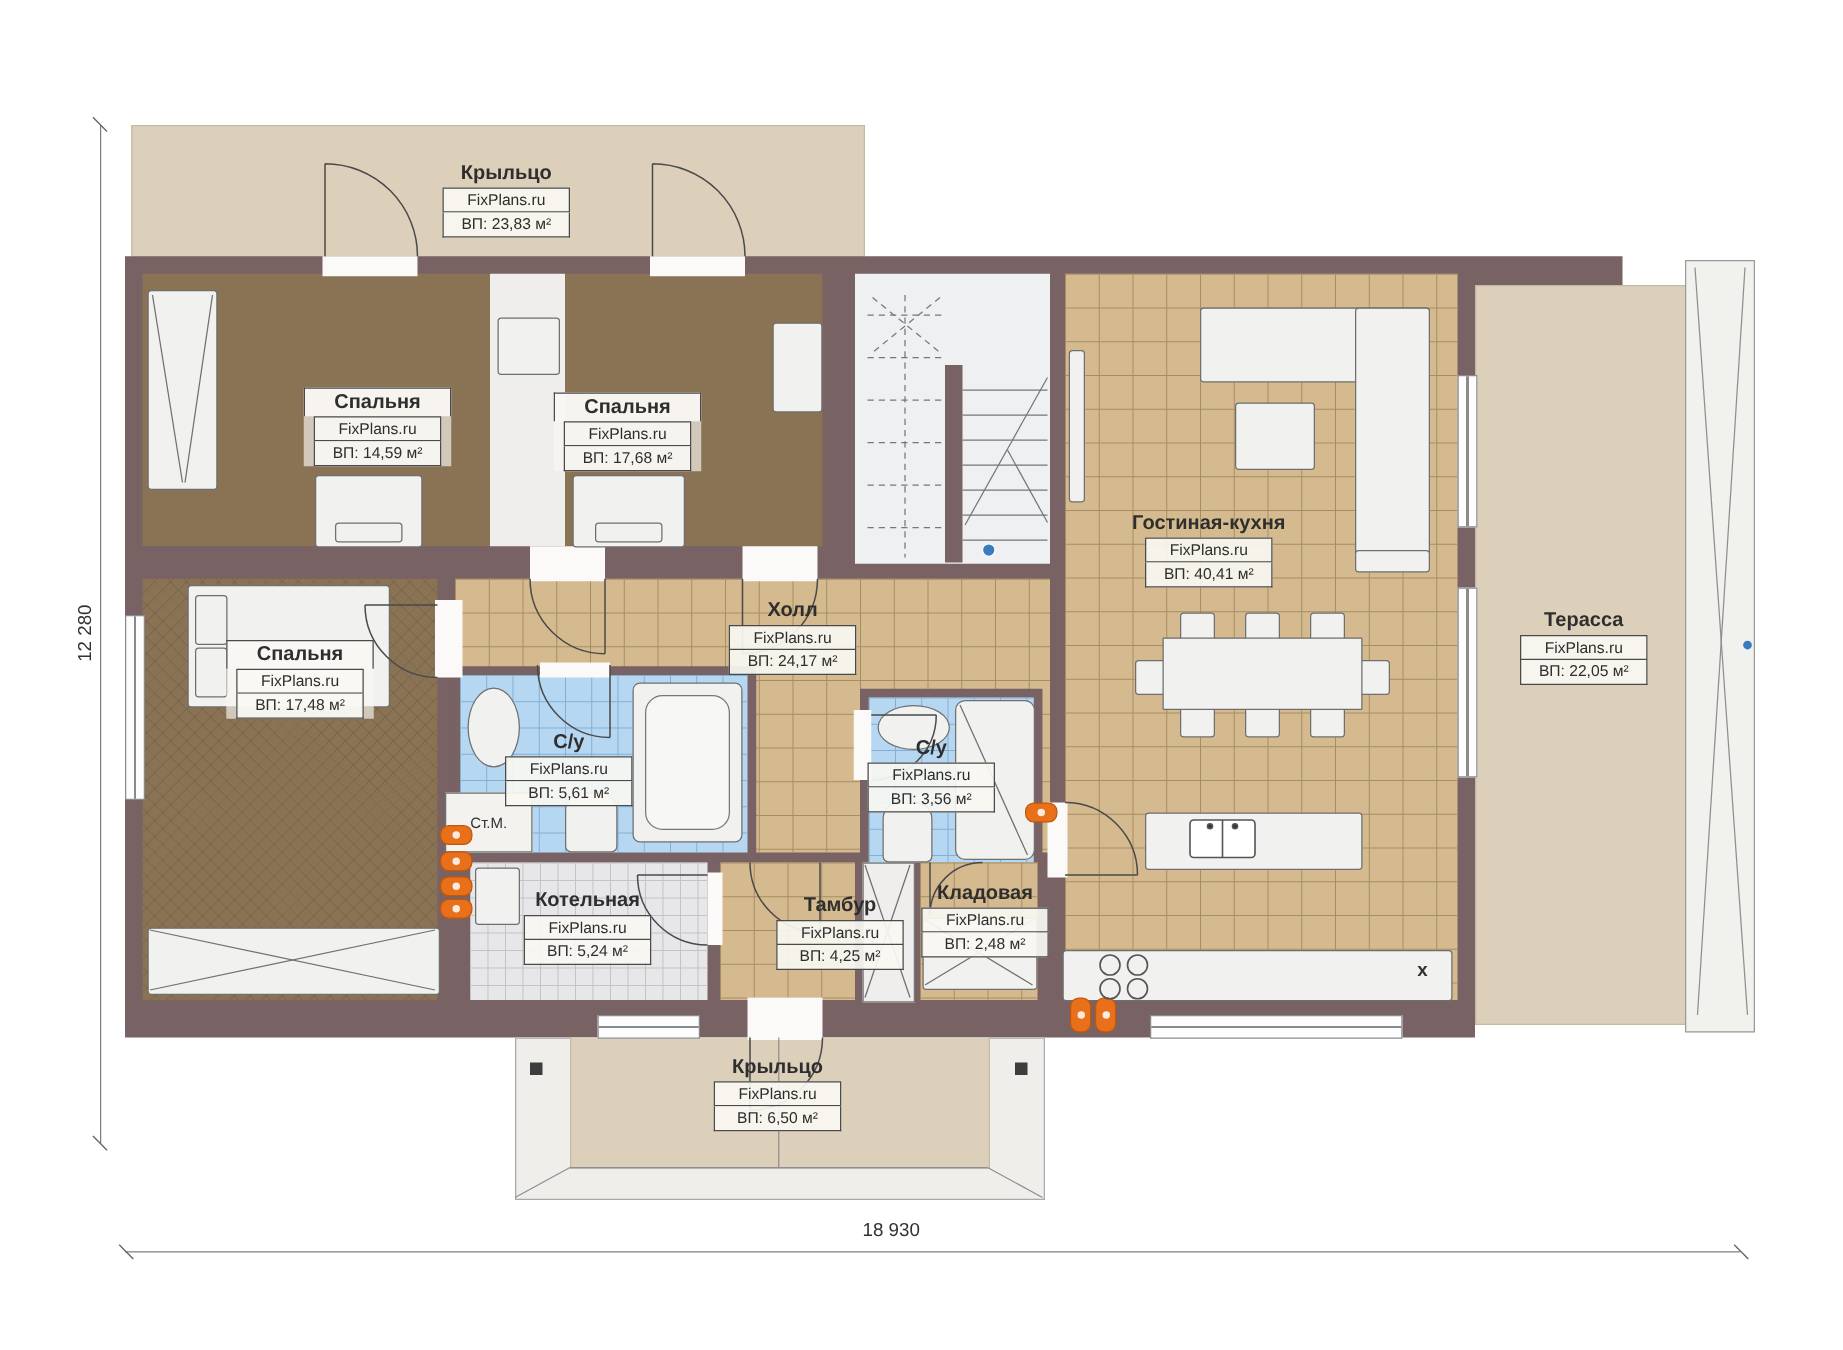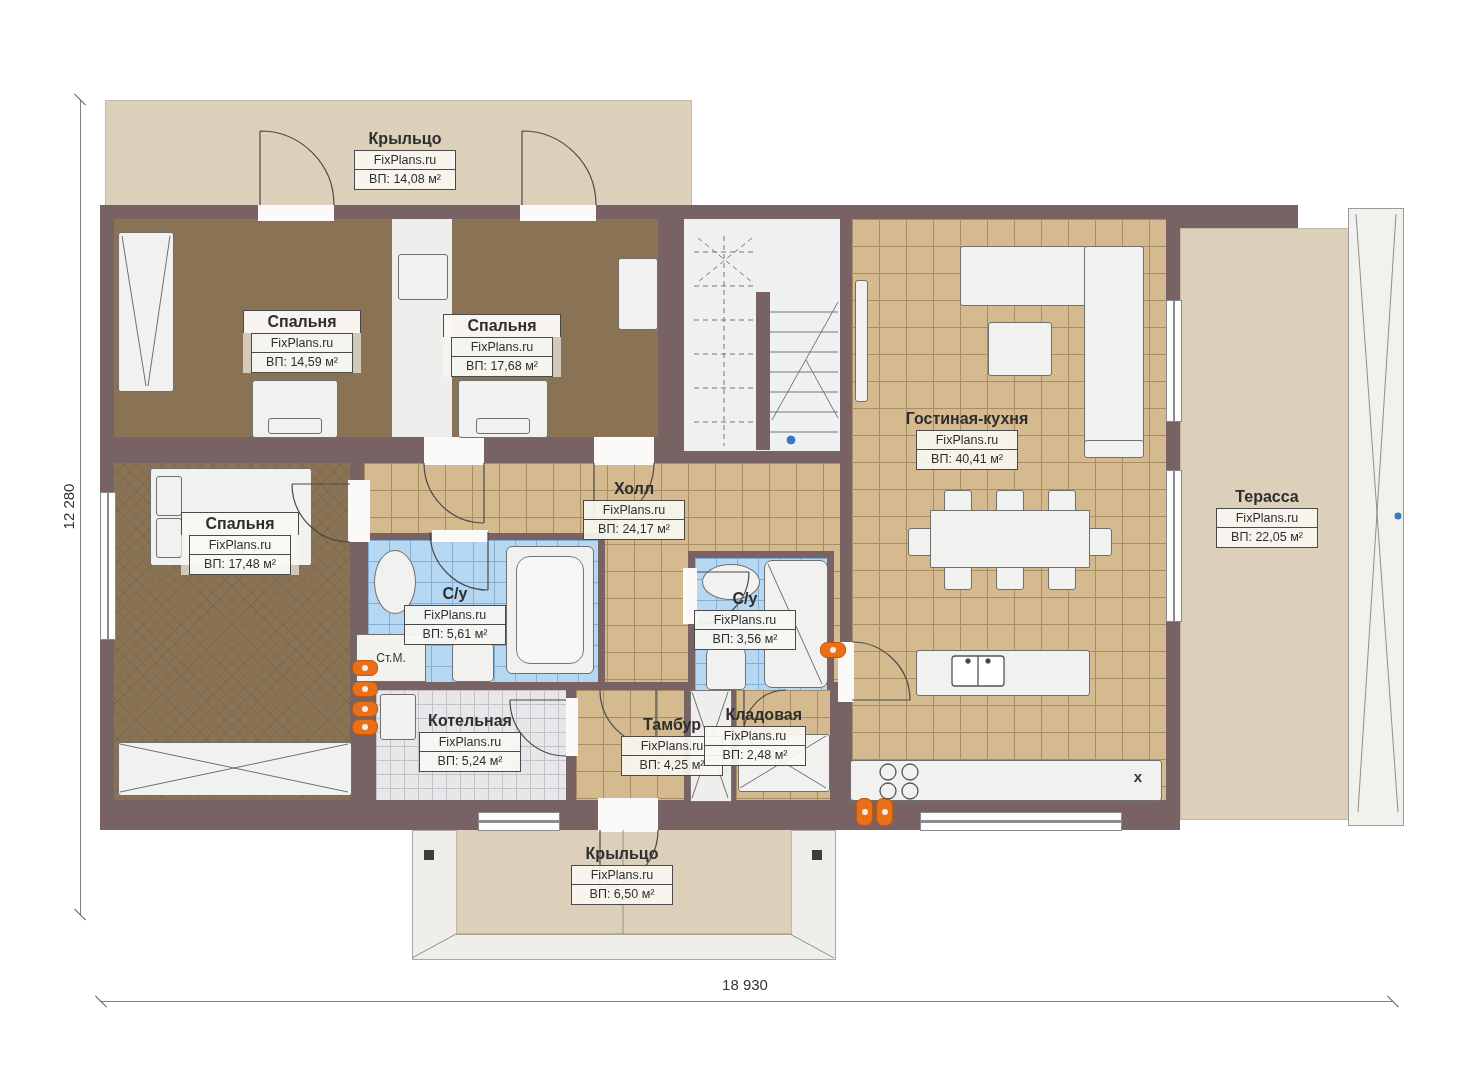--- a/index.html
+++ b/index.html
@@ -60,21 +60,21 @@
 
 <div class="canvas">
 
   <div class="abs dimline" style="left:80px;top:100px;width:1px;height:815px;"></div>
   <div class="abs tick" style="left:72px;top:99px;"></div>
   <div class="abs tick" style="left:72px;top:914px;"></div>
   <div class="abs dim" style="left:28px;top:498px;width:80px;text-align:center;transform:rotate(-90deg);">12 280</div>
   <div class="abs dimline" style="left:100px;top:1001px;width:1292px;height:1px;"></div>
   <div class="abs tick" style="left:93px;top:1001px;"></div>
   <div class="abs tick" style="left:1385px;top:1001px;"></div>
-  <div class="abs dim" style="left:690px;top:976px;width:110px;text-align:center;">18 930</div>
+  <div class="abs dim" style="left:690px;top:976px;width:110px;">18 930</div>
 
   <div class="abs beige" style="left:105px;top:100px;width:585px;height:106px;border-bottom:none;"></div>
 
   <div class="abs wall" style="left:100px;top:205px;width:1080px;height:625px;"></div>
 
   <div class="abs wall" style="left:1180px;top:205px;width:118px;height:26px;"></div>
   <div class="abs beige" style="left:1180px;top:228px;width:168px;height:590px;"></div>
   <div class="abs" style="left:1348px;top:208px;width:54px;height:616px;background:#f1f1ee;border:1px solid #9a9a9a;"></div>
 
   <div class="abs" style="left:412px;top:830px;width:422px;height:128px;background:#efeeea;border:1px solid #a9a9a9;"></div>
@@ -235,21 +235,21 @@
       <line x1="412" y1="958" x2="456" y2="934"></line>
         <line x1="834" y1="958" x2="790" y2="934"></line>
       <line x1="456" y1="934" x2="790" y2="934"></line>
         <line x1="623" y1="830" x2="623" y2="934"></line>
     </g>
   </svg>
 
   <div class="abs room-label" style="left:350px;top:128px;width:110px;">
     <div class="rl-name">Крыльцо</div>
     <div class="rl-box">FixPlans.ru</div>
-    <div class="rl-box">ВП: 14,08 м²</div>
+    <div class="rl-box">ВП: 23,83 м²</div>
   </div>
   <div class="abs room-label boxed" style="left:243px;top:310px;width:118px;">
     <div class="rl-name">Спальня</div>
     <div class="rl-box">FixPlans.ru</div>
     <div class="rl-box">ВП: 14,59 м²</div>
   </div>
   <div class="abs room-label boxed" style="left:443px;top:314px;width:118px;">
     <div class="rl-name">Спальня</div>
     <div class="rl-box">FixPlans.ru</div>
     <div class="rl-box">ВП: 17,68 м²</div>
@@ -287,21 +287,21 @@
   <div class="abs room-label" style="left:411px;top:710px;width:118px;">
     <div class="rl-name">Котельная</div>
     <div class="rl-box">FixPlans.ru</div>
     <div class="rl-box">ВП: 5,24 м²</div>
   </div>
   <div class="abs room-label" style="left:616px;top:714px;width:112px;justify-content:space-between;">
     <div class="rl-name">Тамбур</div>
     <div class="rl-box">FixPlans.ru</div>
     <div class="rl-box">ВП: 4,25 м²</div>
   </div>
-  <div class="abs room-label" style="left:694px;top:704px;width:112px;align-items:flex-end;">
+  <div class="abs room-label" style="left:732px;top:704px;width:112px;">
     <div class="rl-name">Кладовая</div>
     <div class="rl-box">FixPlans.ru</div>
     <div class="rl-box">ВП: 2,48 м²</div>
   </div>
   <div class="abs room-label" style="left:566px;top:843px;width:112px;">
     <div class="rl-name">Крыльцо</div>
     <div class="rl-box">FixPlans.ru</div>
     <div class="rl-box">ВП: 6,50 м²</div>
   </div>
 

